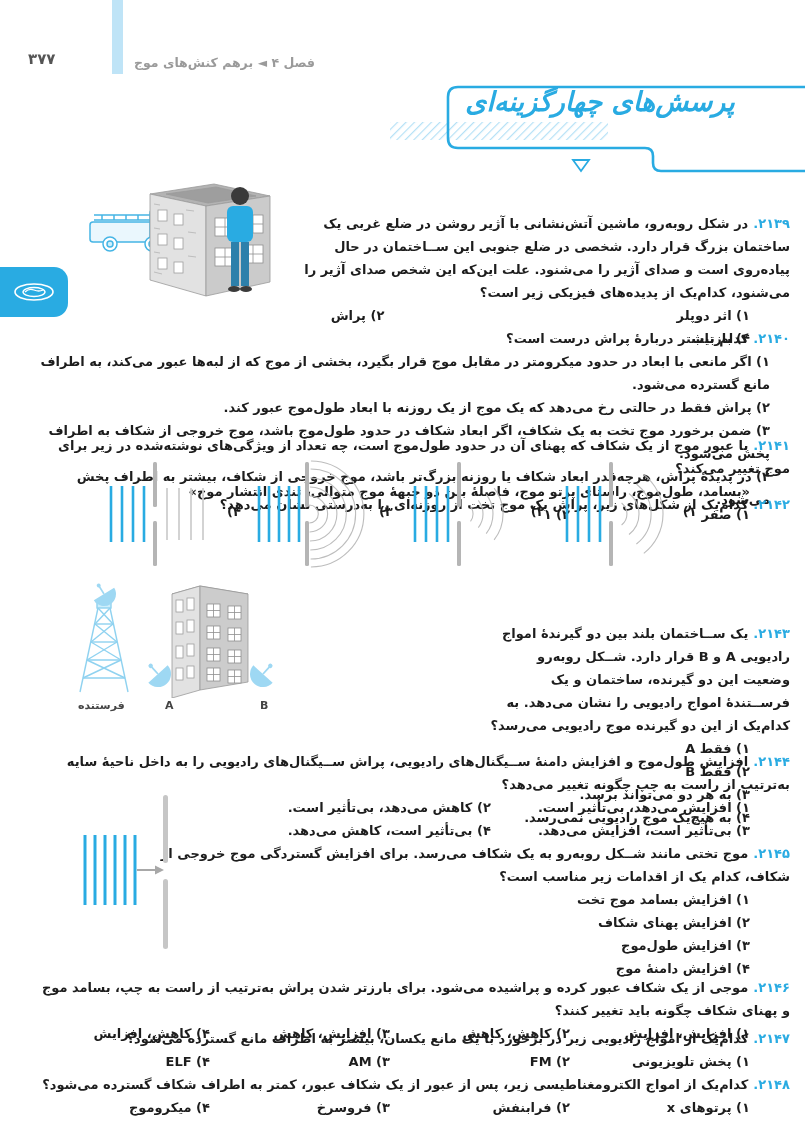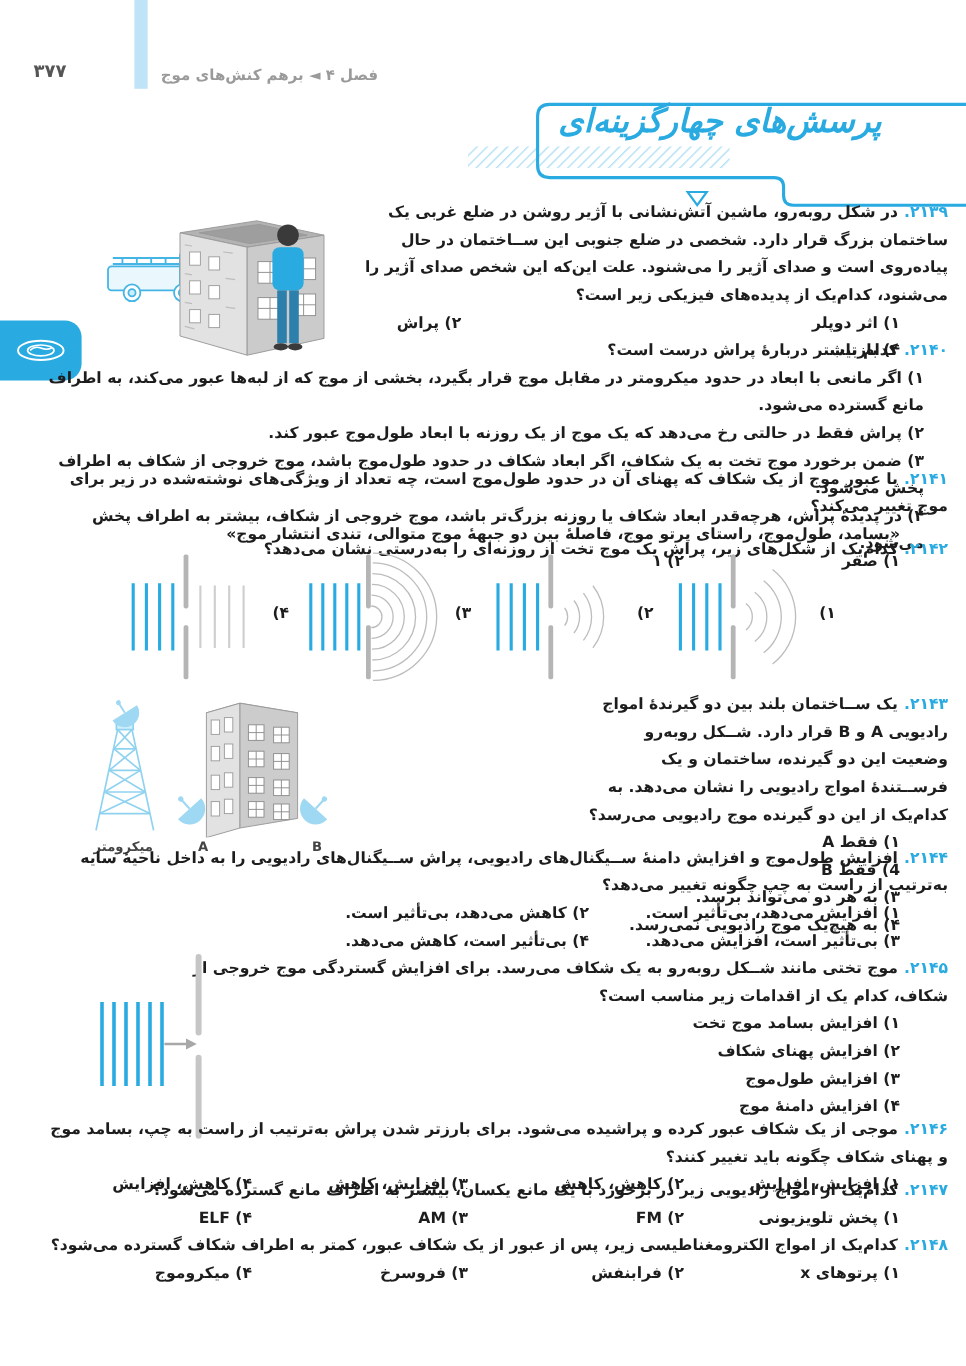--- a/index.html
+++ b/index.html
@@ -12,21 +12,21 @@
   
   .banner-svg{position:absolute;left:385px;top:83px;}
   .banner-title{position:absolute;left:450px;top:86px;width:300px;text-align:center;
                 font-size:27px;font-weight:bold;color:#29abe2;font-style:italic;}
   .notch{position:absolute;left:570px;top:158px;}
   
   .logo-tab{position:absolute;left:0;top:267px;width:68px;height:50px;background:#29abe2;
             border-radius:0 14px 14px 0;display:flex;align-items:center;justify-content:center;}
   
   .q{position:absolute;right:15px;font-size:13px;font-weight:bold;color:#1d1d1d;
-     line-height:23px;text-align:right;}
+     line-height:23px;text-align:right;margin-top:46px;}
   .qnum{color:#29abe2;padding-left:5px;}
   .opts{padding-right:40px;}
   .opts-loose{padding-right:20px;}
   .optrow4{display:grid;grid-template-columns:repeat(4,1fr);padding-right:40px;}
   .optrow2a{display:grid;grid-template-columns:80% 20%;padding-right:40px;}
   .optrow2b{display:grid;grid-template-columns:36% 64%;padding-right:40px;}
   .subquote{padding-right:40px;}
   .figure{position:absolute;}
   .diagrams{position:absolute;left:103px;top:460px;width:618px;display:flex;direction:ltr;gap:14px;}
   .panel{display:flex;direction:ltr;align-items:flex-start;}
@@ -256,21 +256,21 @@
         </g>
       </svg>
       <span class="panel-label">۱)</span>
     </div>
   </div>
 
   <div class="q" style="top:576px;width:300px;">
     <span class="qnum">۲۱۴۳.</span><span>یک ســاختمان بلند بین دو گیرندهٔ امواج رادیویی A و B قرار دارد. شــکل روبه‌رو وضعیت این دو گیرنده، ساختمان و یک فرســتندهٔ امواج رادیویی را نشان می‌دهد. به کدام‌یک از این دو گیرنده موج رادیویی می‌رسد؟</span>
     <div class="opts">
       <div>۱) فقط A</div>
-      <div>4) فقط B</div>
+      <div>۲) فقط B</div>
       <div>۳) به هر دو می‌تواند برسد.</div>
       <div>۴) به هیچ‌یک موج رادیویی نمی‌رسد.</div>
     </div>
   </div>
 
   <svg class="figure" style="left:50px;top:570px;" width="240" height="128" viewBox="0 0 240 128">
 
     <g stroke="#8fd2f0" stroke-width="1.4" fill="none">
       <line x1="30" y1="122" x2="48" y2="38"></line>
         <line x1="78" y1="122" x2="60" y2="38"></line>
@@ -341,21 +341,21 @@
           <rect x="137" y="96" width="7" height="12"></rect>
       </g>
     </g>
 
     <g transform="translate(213,104) rotate(42)">
       <path d="M-13,0 a13,13 0 0 0 26,0 z" fill="#9ed8f3"></path>
       <line x1="0" y1="0" x2="0" y2="-11" stroke="#9ed8f3" stroke-width="1.8"></line>
       <circle cx="0" cy="-11" r="2.2" fill="#9ed8f3"></circle>
     </g>
   </svg>
-  <span class="figlabel" style="left:78px;top:699px;">میکرومتر</span>
+  <span class="figlabel" style="left:78px;top:699px;">فرستنده</span>
   <span class="figlabel" style="left:165px;top:699px;">A</span>
   <span class="figlabel" style="left:260px;top:699px;">B</span>
 
   <div class="q" style="top:704px;width:760px;">
     <span class="qnum">۲۱۴۴.</span><span>افزایش طول‌موج و افزایش دامنهٔ ســیگنال‌های رادیویی، پراش ســیگنال‌های رادیویی را به داخل ناحیهٔ سایه به‌ترتیب از راست به چپ چگونه تغییر می‌دهد؟</span>
     <div class="optrow2b">
       <span>۱) افزایش می‌دهد، بی‌تأثیر است.</span>
       <span>۲) کاهش می‌دهد، بی‌تأثیر است.</span>
       <span>۳) بی‌تأثیر است، افزایش می‌دهد.</span>
       <span>۴) بی‌تأثیر است، کاهش می‌دهد.</span>

